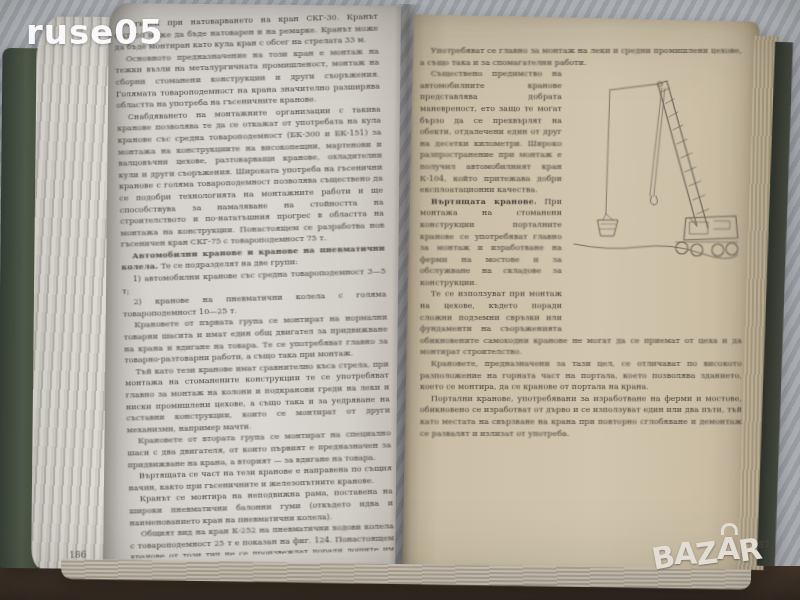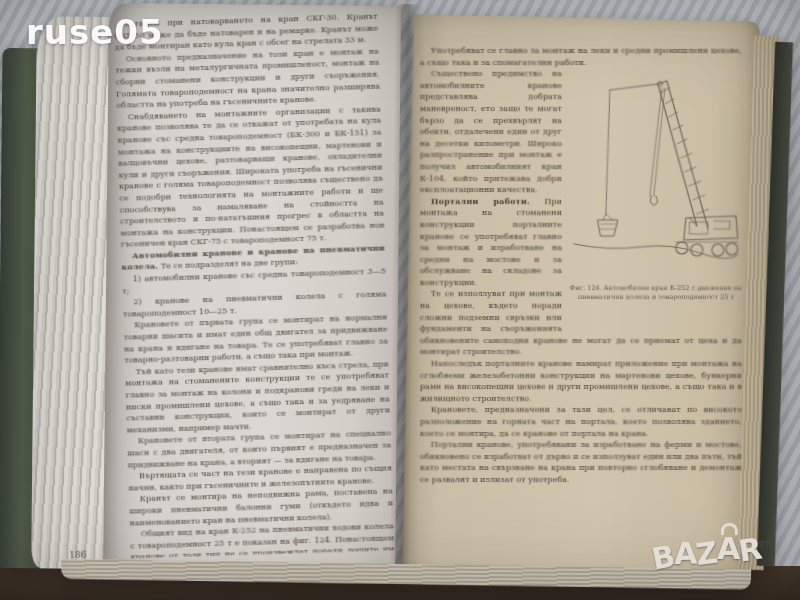--- a/index.html
+++ b/index.html
@@ -124,27 +124,25 @@
             <path d="M120,154 h18 v12 h-18 Z M144,153 h16 v8 h-16" stroke-width="0.7"></path>
             <path d="M127,158 L120,150" stroke-width="0.9"></path>
 
             <circle cx="112" cy="180" r="6"></circle>
             <circle cx="127" cy="182" r="6"></circle>
             <circle cx="148" cy="182" r="6"></circle>
             <circle cx="162" cy="181" r="6"></circle>
             <path d="M106,174 h62" stroke-width="0.7"></path>
           </g>
         </svg>
-        <div class="fig-caption">Фиг. 124. Автомобилен кран К-252 с движение на пневматични колела и товароподемност 25 т</div>
       </div>
 
       <p class="para">Съществено предимство на автомобилните кранове представлява добрата маневреност, ето защо те могат бързо да се прехвърлят на обекти, отдалечени един от друг на десетки километри. Широко разпространение при монтаж е получил автомобилният кран К-104, който притежава добри експлоатационни качества.</p>
-      <p class="para"><b>Портални работи.</b><span> При монтажа на стоманени конструкции порталните кранове се употребяват главно за монтаж и изработване на средни на мостове и за обслужване на складове за конструкции.</span></p>
+      <p class="para"><b>Въртящата кранове.</b><span> При монтажа на стоманени конструкции порталните кранове се употребяват главно за монтаж и изработване на ферми на мостове и за обслужване на складове за конструкции.</span></p>
       <p class="para">Те се използуват при монтаж на цехове, където поради сложни подземни свръзки или фундаменти на съоръженията обикновените самоходни кранове не могат да се приемат от цеха и да монтират строителство.</p>
-      <p class="para">Напоследък порталните кранове намират приложение при монтажа на сглобяеми железобетонни конструкции на мартенови цехове, бункерни рами на високопещни цехове и други промишлени цехове, а също така и в жилищното строителство.</p>
       <p class="para">Крановете, предназначени за тази цел, се отличават по високото разположение на горната част на портала, което позволява зданието, което се монтира, да се кранове от портала на крана.</p>
       <p class="para">Портални кранове, употребявани за изработване на ферми и мостове, обикновено се изработват от дърво и се използуват един или два пъти, тъй като местата на свързване на крана при повторно сглобяване и демонтаж се развалят и излизат от употреба.</p>
     </div>
     <div class="pgnum pgnum-right">187</div>
   </div>
 
   <div class="watermark">ruse05</div>
 
   <div class="bazar-logo">
     <span class="bz-0">B</span><span class="bz-1">A</span><span class="bz-2">Z</span><span class="bz-3"><i class="bag-handle"></i><span>A</span></span><span class="bz-4">R</span>

